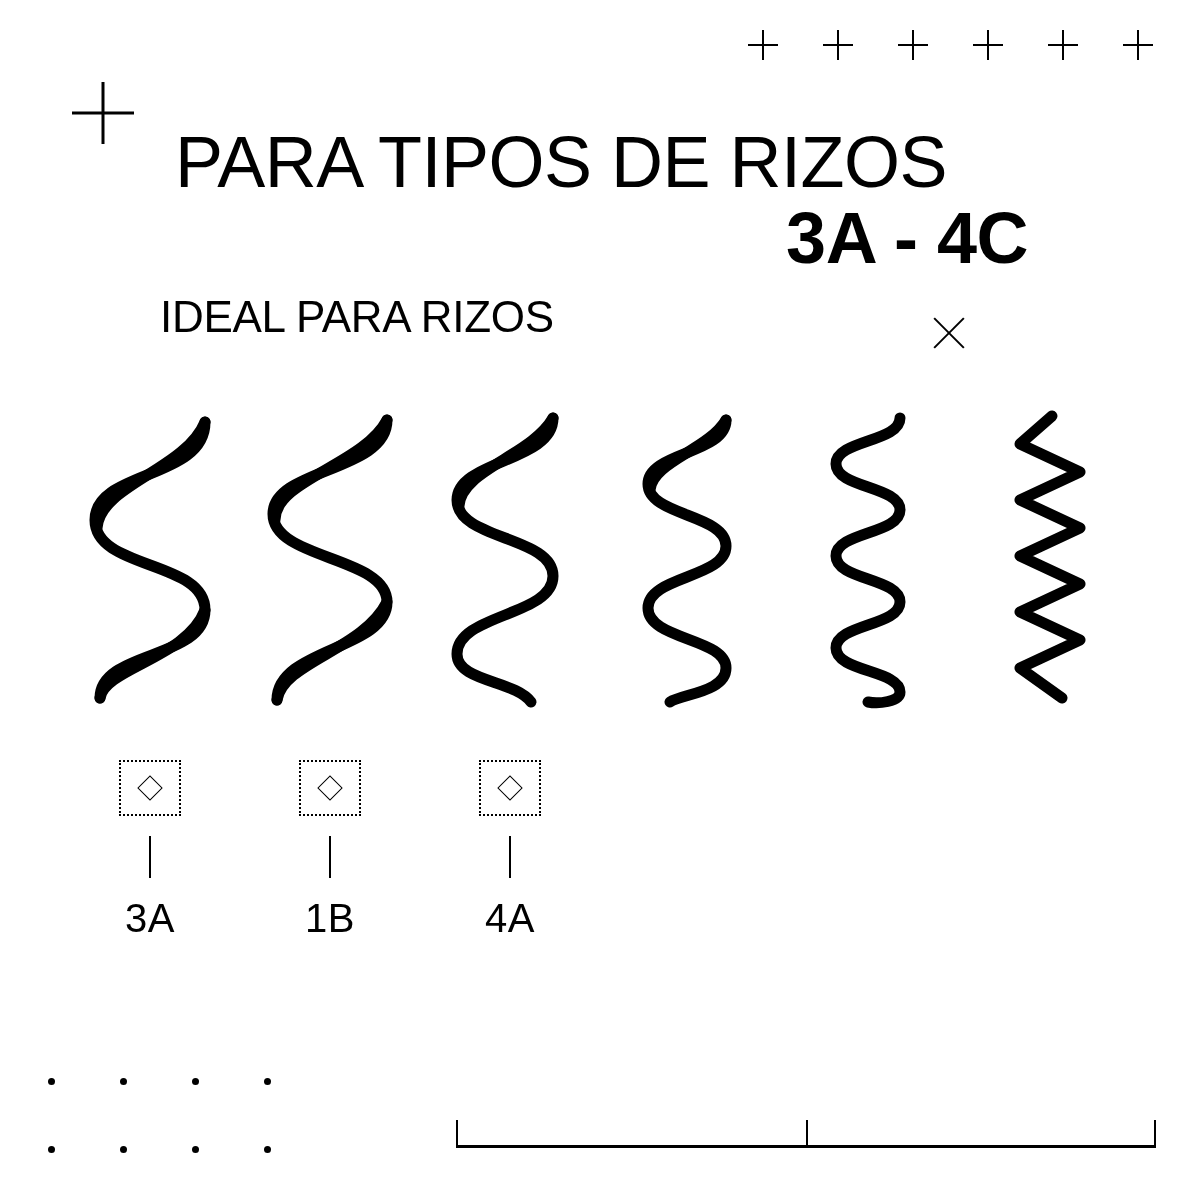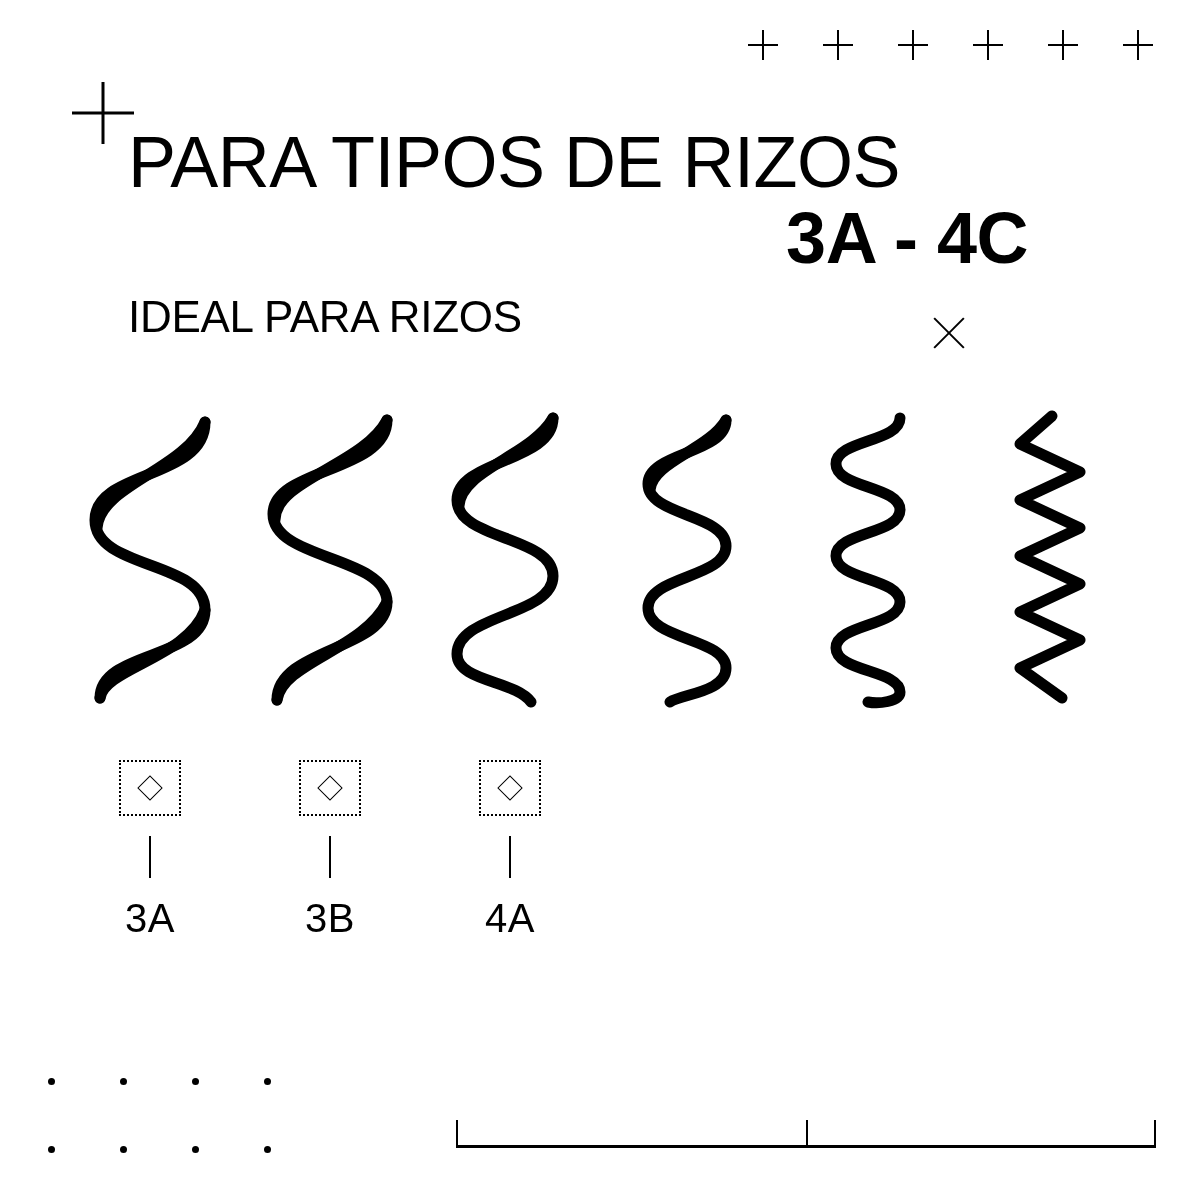--- a/index.html
+++ b/index.html
@@ -84,35 +84,37 @@
     left: 128px;
     top: 128px;
     width: 900px;
   }
   .title-line {
     font-size: 72px;
     line-height: 0.96;
     letter-spacing: -0.5px;
     font-weight: 400;
     white-space: nowrap;
+    margin-left: 47px;
   }
   .title-range {
     font-size: 72px;
     line-height: 1.15;
     font-weight: 700;
     letter-spacing: -0.5px;
     white-space: nowrap;
     text-align: right;
   }
   .subtitle {
     margin-top: 10px;
     font-size: 44px;
     line-height: 1.22;
     font-weight: 400;
     letter-spacing: -0.3px;
+    margin-left: 32px;
   }
   .subtitle div { white-space: nowrap; }
 
   
   .x-mark {
     position: absolute;
     left: 928px;
     top: 312px;
     width: 42px;
     height: 42px;
@@ -311,21 +313,21 @@
       </div>
       <div class="tick"></div>
       <div class="marker-label">3A</div>
     </div>
 
     <div class="marker-cell">
       <div class="dotted-box">
         <div class="diamond"></div>
       </div>
       <div class="tick"></div>
-      <div class="marker-label">3B</div>
+      <div class="marker-label">1B</div>
     </div>
 
 
     <div class="marker-cell">
       <div class="dotted-box">
         <div class="diamond"></div>
       </div>
       <div class="tick"></div>
       <div class="marker-label">4A</div>
     </div>

